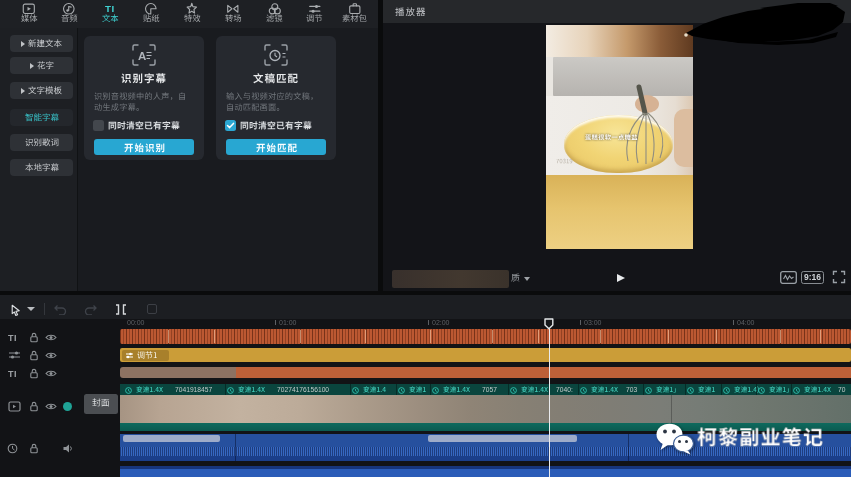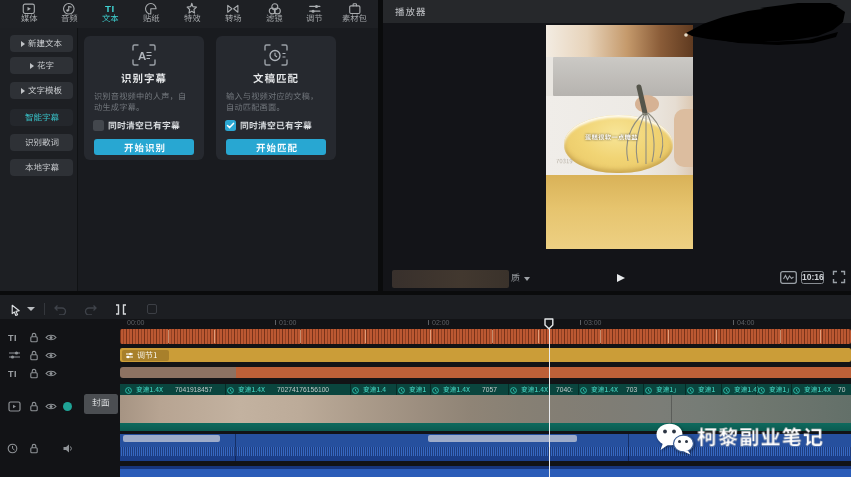--- a/index.html
+++ b/index.html
@@ -430,21 +430,21 @@
       </svg>
     </div>
 <div style="position:absolute;left:524px;top:277px;width:0;height:0;border-top:4px solid #9ea2a6;border-left:3.5px solid transparent;border-right:3.5px solid transparent;z-index:4"></div>
 <div style="position:absolute;left:617px;top:274px;width:0;height:0;border-left:8.5px solid #e8eaec;border-top:4.8px solid transparent;border-bottom:4.8px solid transparent;z-index:4"></div>
 <div style="position:absolute;left:780px;top:271px;z-index:4">
       <svg style="display:block" width="17" height="13">
         <rect x="0.7" y="0.7" width="15.6" height="11.6" rx="2" stroke="#9aa0a6" stroke-width="1.3" fill="none"></rect>
         <path d="M3.5 8 L5.5 4.5 L7.5 8.5 L9.5 5 L11.5 7.5 L13.5 6" stroke="#9aa0a6" stroke-width="1.1" fill="none"></path>
       </svg>
     </div>
-<div style="position:absolute;left:801px;top:270.5px;width:23px;height:13.5px;border:1px solid #878c91;border-radius:2.5px;color:#ced2d6;font-size:8.5px;line-height:11.5px;text-align:center;z-index:4;font-weight:bold">10:16</div>
+<div style="position:absolute;left:801px;top:270.5px;width:23px;height:13.5px;border:1px solid #878c91;border-radius:2.5px;color:#ced2d6;font-size:8.5px;line-height:11.5px;text-align:center;z-index:4;font-weight:bold">9:16</div>
 <div style="position:absolute;left:832px;top:270px;z-index:4">
       <svg style="display:block" width="14" height="14">
         <g stroke="#9aa0a6" stroke-width="1.4" fill="none">
           <path d="M1.5 5 V1.5 H5"></path>
           <path d="M9 1.5 H12.5 V5"></path>
           <path d="M12.5 9 V12.5 H9"></path>
           <path d="M5 12.5 H1.5 V9"></path>
         </g>
       </svg>
     </div>

